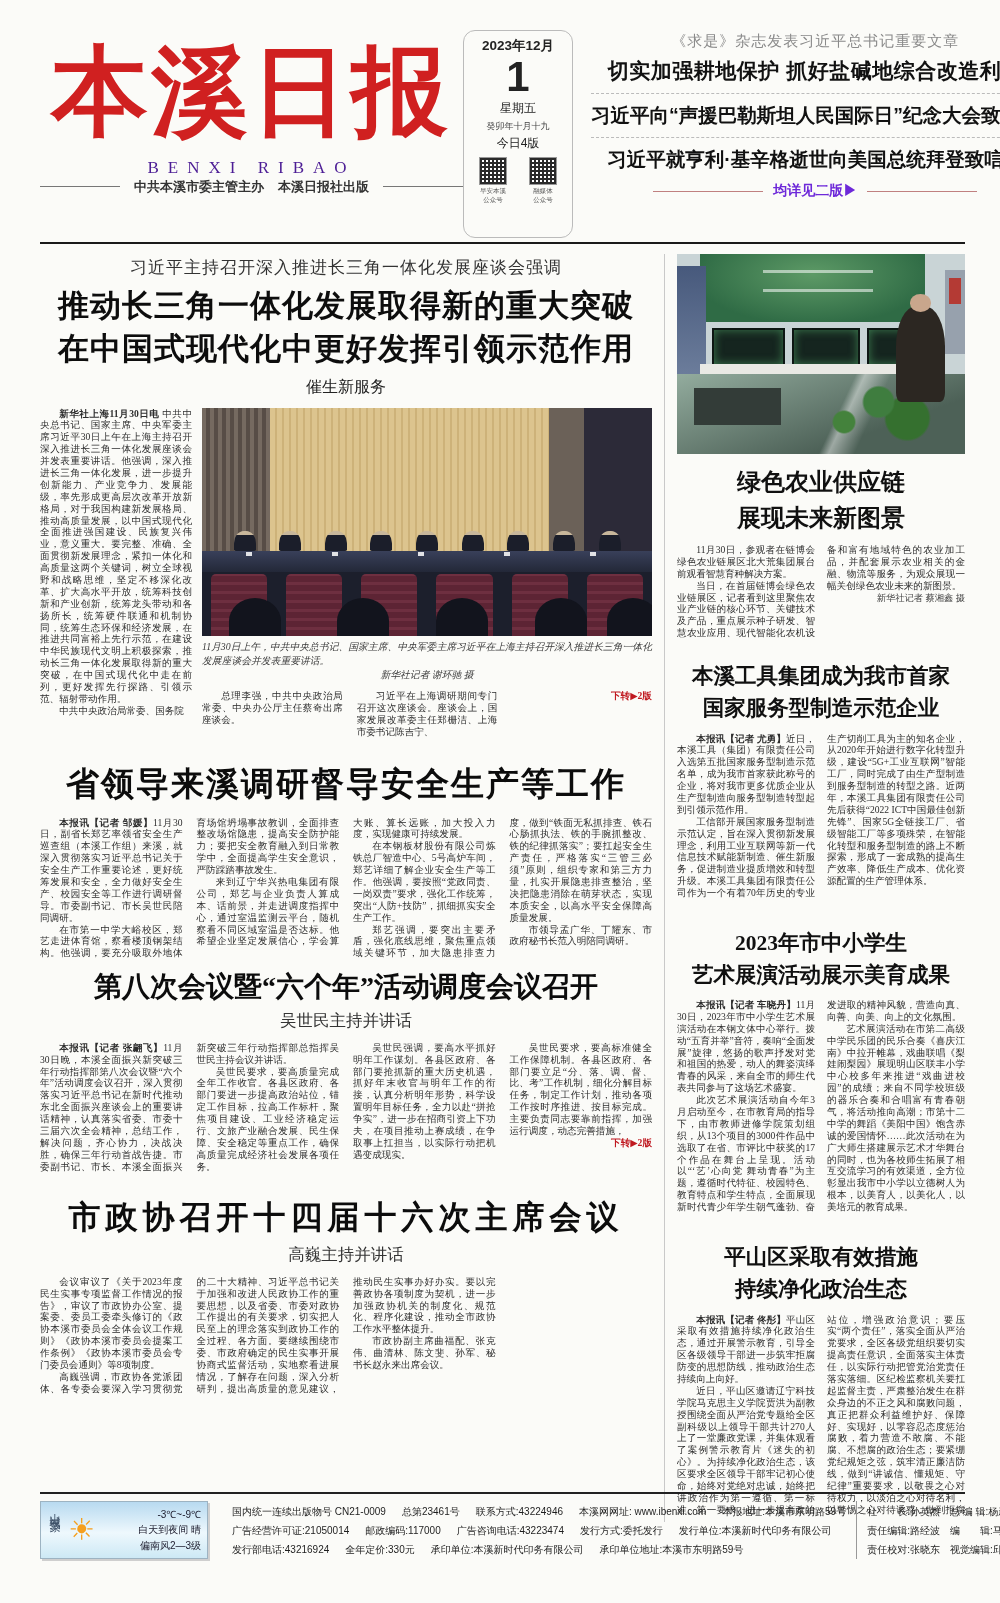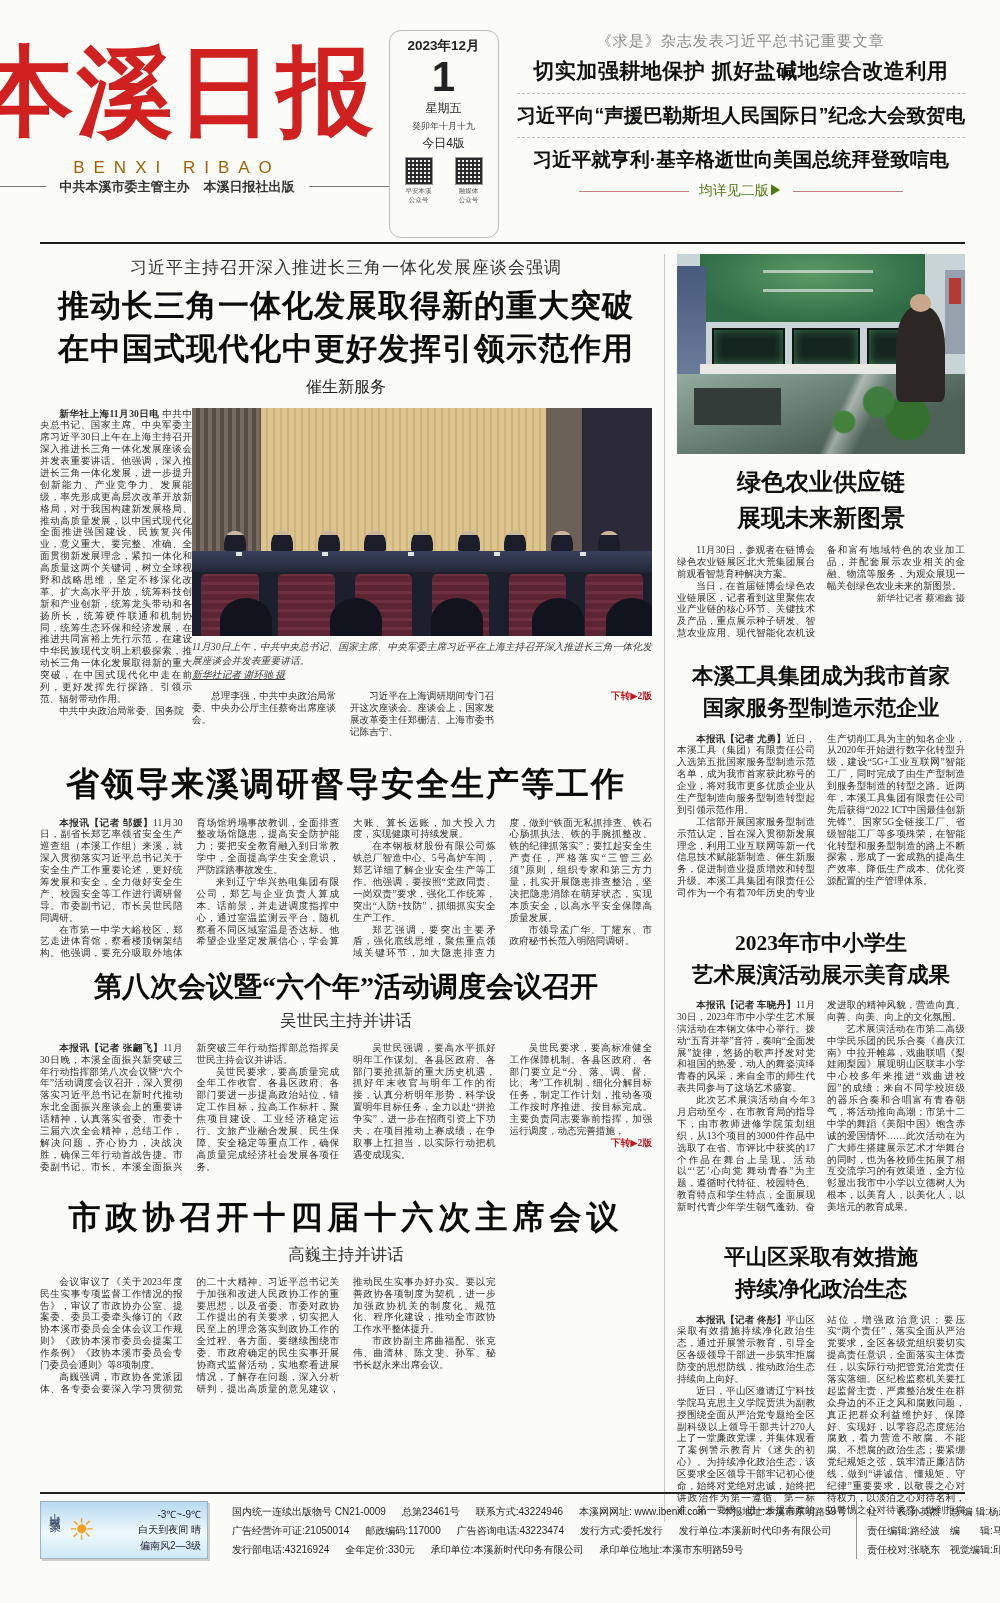--- a/index.html
+++ b/index.html
@@ -1,25 +1,25 @@
 <!DOCTYPE html>
 <html><head>
 <meta charset="utf-8">
 <style>
   html,body{margin:0;padding:0;}
   body{width:1000px;height:1603px;background:#fbfbf8;overflow:hidden;
        font-family:"Liberation Serif","DejaVu Serif",serif;color:#222;}
   .page{width:1000px;height:1603px;position:relative;box-sizing:border-box;padding:26px 35px 0 40px;}
 
   
-  .masthead{display:flex;align-items:stretch;height:212px;justify-content:flex-end;}
+  .masthead{display:flex;align-items:stretch;height:212px;}
   .brand{width:430px;display:flex;flex-direction:column;align-items:center;justify-content:flex-start;}
   .brand-title{font-size:96px;line-height:1.35;font-weight:900;color:#d02020;letter-spacing:4px;
                font-family:"DejaVu Serif","Liberation Serif",serif;transform:scaleY(1.02);white-space:nowrap;}
-  .brand-latin{color:#a16207;font-size:17px;letter-spacing:9px;font-family:Liberation Sans, sans-serif;margin-top:2px;}
+  .brand-latin{color:#4c1d95;font-size:17px;letter-spacing:9px;font-family:Liberation Serif, serif;margin-top:2px;}
   .brand-orgline{display:flex;align-items:center;gap:14px;color:#333;font-size:13px;white-space:nowrap;}
   .brand-orgline .rule{width:80px;height:1px;background:#777;}
   .brand-orgline b{font-weight:700;}
 
   .datebox{width:100px;border:1px solid #bbb;border-radius:12px;margin:4px 8px 0 0;padding:6px 4px 4px;
            text-align:center;font-family:"Liberation Sans",sans-serif;flex-shrink:0;}
   .db-ym{font-size:13.5px;font-weight:700;}
   .db-day{font-size:42px;font-weight:700;line-height:1.05;}
   .db-week{font-size:12px;margin-top:1px;}
   .db-lunar{font-size:9px;color:#444;margin-top:3px;}
@@ -32,41 +32,41 @@
   .qrlabel{font-size:6.5px;color:#555;line-height:1.3;margin-top:2px;}
 
   .tophead{flex:1;display:flex;flex-direction:column;justify-content:flex-start;padding:6px 0 0 10px;}
   .th-kicker{color:#8a8a8a;font-size:15px;text-align:center;letter-spacing:1px;font-family:"Liberation Sans",sans-serif;}
   .th-1{font-size:21px;font-weight:900;text-align:center;letter-spacing:.5px;margin-top:6px;
         font-family:"Liberation Sans","DejaVu Sans",sans-serif;color:#111;white-space:nowrap;}
   .th-div{border-top:1px dashed #bbb;margin:8px 0;}
   .th-2{font-size:19.5px;font-weight:900;text-align:center;font-family:"Liberation Sans",sans-serif;color:#111;white-space:nowrap;}
   .th-note{display:flex;align-items:center;justify-content:center;gap:10px;margin-top:9px;}
   .th-note .rule{width:110px;height:1px;background:#c08080;}
-  .th-note span{color:#4d7c0f;font-size:14px;font-weight:400;font-family:"Liberation Sans",sans-serif;}
+  .th-note span{color:#6d28d9;font-size:14px;font-weight:700;font-family:"Liberation Sans",sans-serif;}
 
   .toprule{border-top:2px solid #1a1a1a;margin-top:4px;}
 
   
   .main{display:flex;margin-top:0;}
   .leftcol{width:612px;}
   .rightcol{flex:1;border-left:1px solid #c9c9c9;margin-left:12px;padding-left:12px;margin-top:10px;}
 
   
   .lead-kicker{font-size:17px;color:#333;text-align:center;margin-top:12px;letter-spacing:1px;}
   .lead-h{font-size:31px;font-weight:900;text-align:center;letter-spacing:1px;line-height:1.38;color:#0d0d0d;
           font-family:"Liberation Sans","DejaVu Sans",sans-serif;white-space:nowrap;}
   .lead-hwrap{margin-top:6px;}
   .lead-sub{font-size:16px;text-align:center;margin:6px 0 10px;color:#222;}
-  .lead-body{display:flex;gap:0;}
+  .lead-body{display:flex;gap:10px;}
   .lead-c1{width:152px;height:338px;overflow:hidden;flex-shrink:0;}
   .bodytext p{margin:0;text-indent:2em;text-align:justify;font-size:9.6px;line-height:1.24;color:#2d2d2d;}
   .lead-right{flex:1;}
   .caption{font-size:9.8px;color:#3a3a3a;line-height:1.45;margin-top:4px;font-style:italic;}
-  .caption .credit{display:block;text-align:left;font-style:italic;text-decoration:underline;}
+  .caption .credit{display:block;text-align:center;font-style:italic;}
   .lead-cont{margin-top:8px;height:52px;column-count:3;column-gap:14px;column-fill:auto;overflow:hidden;}
   .jump{display:block;text-align:right;color:#c01920;font-weight:700;font-size:9.6px;text-indent:0;}
 
   
   .photo-main{position:relative;width:100%;height:228px;overflow:hidden;background:#262a38;}
   .mp-curtain{position:absolute;left:15%;top:0;width:62%;height:63%;
               background:repeating-linear-gradient(90deg,#dcc48e 0 5px,#cdb279 5px 7px);}
   .mp-lpillar{position:absolute;left:0;top:0;width:15%;height:63%;
               background:repeating-linear-gradient(90deg,#756a60 0 4px,#574d46 4px 8px);}
   .mp-rpillar{position:absolute;left:77%;top:0;width:23%;height:63%;

